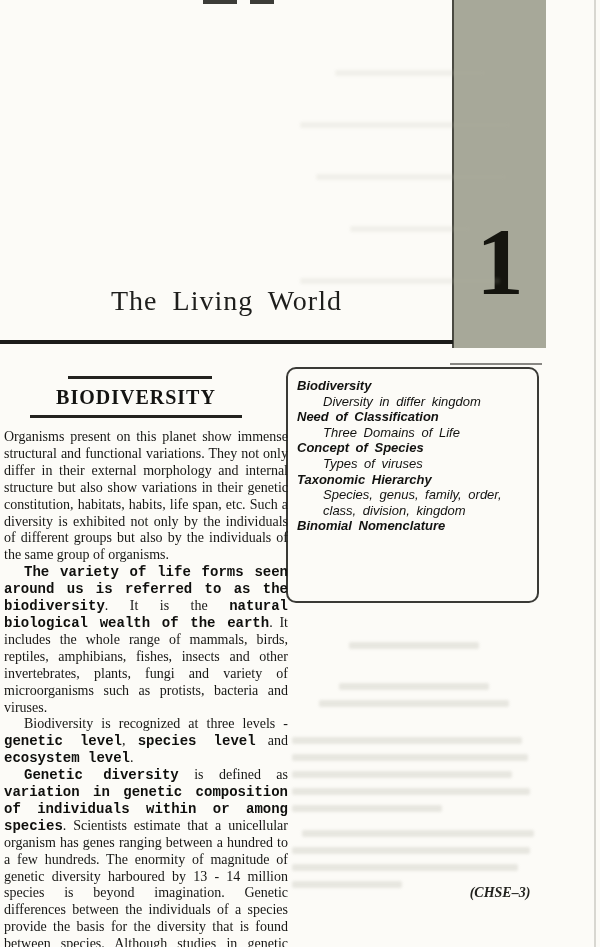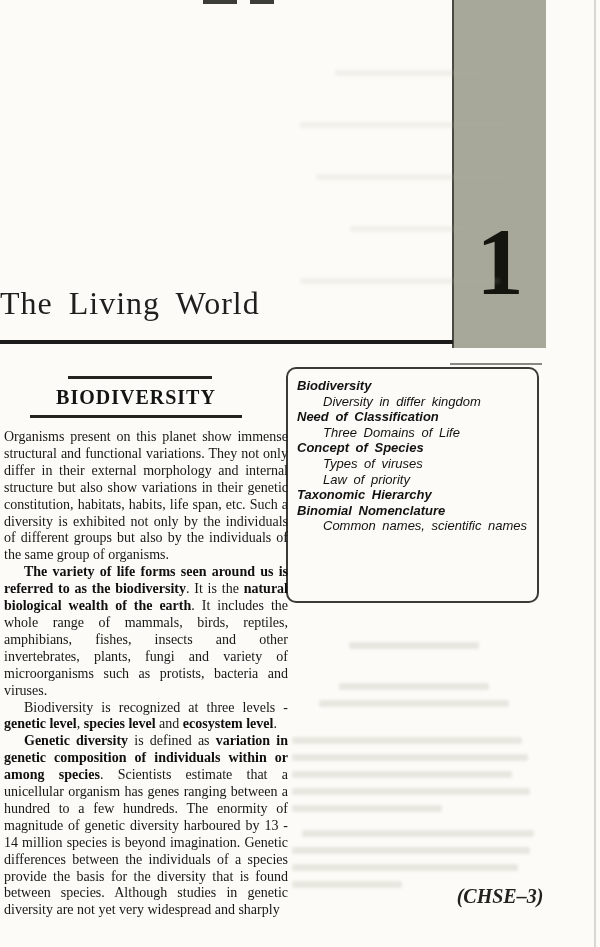--- a/index.html
+++ b/index.html
@@ -21,22 +21,22 @@
   .chapter-number{
     position:absolute; bottom:38px; left:0; width:100%; text-align:center;
     font-size:95px; line-height:1; font-weight:bold; color:#15150f;
     font-family:"Liberation Serif", serif;
   }
   
   .title-rule{position:absolute; left:0; top:340px; width:453px; height:4px; background:#1c1c1a;}
   .box-top-artifact{position:absolute; left:450px; top:363px; width:92px; height:2px; background:rgba(40,40,36,.55);}
   
   .chapter-title{
-    position:absolute; left:0; top:285px; width:453px; 
-    font-size:32px; letter-spacing:1px; word-spacing:7px; color:#1e1e1c;
+    position:absolute; left:0; top:285px; width:453px; text-align:center;
+    font-size:28px; letter-spacing:1px; word-spacing:7px; color:#1e1e1c;
   }
   
   .section-head{position:absolute; left:30px; top:376px; width:212px;}
   .rule-top{height:3px; background:#23231f; width:144px; margin-left:38px;}
   .head-text{
     text-align:center; font-weight:bold; font-size:20px; letter-spacing:1px;
     padding:7px 0 6px; color:#141412;
   }
   .rule-bottom{height:3px; background:#23231f; width:100%;}
   
@@ -49,25 +49,25 @@
   }
   .o-main{font-weight:bold;}
   .o-sub{padding-left:26px; font-weight:normal;}
   
   .body-col{
     position:absolute; left:4px; top:429px; width:284px;
     font-size:14px; line-height:16.9px; text-align:justify; color:#161614;
   }
   .body-col p{margin:0;}
   .body-col p.indent{text-indent:20px;}
-  .body-col b{color:#0f0f0d;}
+  .body-col b{color:#0f0f0d;font-family:Liberation Mono, monospace;}
   
   .footer{
     position:absolute; left:455px; top:885px; width:90px; text-align:center;
-    font-style:italic; font-weight:bold; font-size:20px; color:#22221e;
+    font-style:italic; font-weight:bold; font-size:14px; color:#22221e;
   }
   
   .ghost{position:absolute; pointer-events:none;}
   .gline{background:#aeae9f; border-radius:2px; filter:blur(1.4px);}
   .ghost-upper .gline{opacity:.14; height:6px; margin-bottom:46px;}
   .ghost-lower .gline{opacity:.26; height:7px; margin-bottom:10px;}
   .gcenter{margin-left:auto; margin-right:auto;}
 </style>
 </head>
 <body>
@@ -92,24 +92,23 @@
     <div class="rule-bottom"></div>
   </div>
 
   <div class="outline-box">
     <div class="o-main">Biodiversity</div>
     <div class="o-sub">Diversity in differ kingdom</div>
     <div class="o-main">Need of Classification</div>
     <div class="o-sub">Three Domains of Life</div>
     <div class="o-main">Concept of Species</div>
     <div class="o-sub">Types of viruses</div>
-    <div class="o-sub">Law of priority</div>
     <div class="o-main">Taxonomic Hierarchy</div>
+    <div class="o-sub">Species, genus, family, order, class, division, kingdom</div>
     <div class="o-main">Binomial Nomenclature</div>
-    <div class="o-sub">Common names, scientific names</div>
   </div>
 
   <div class="body-col">
     <p>Organisms present on this planet show immense structural and functional variations. They not only differ in their external morphology and internal structure but also show variations in their genetic constitution, habitats, habits, life span, etc. Such a diversity is exhibited not only by the individuals of different groups but also by the individuals of the same group of organisms.</p>
     <p class="indent"><b>The variety of life forms seen around us is referred to as the biodiversity</b>. It is the <b>natural biological wealth of the earth</b>. It includes the whole range of mammals, birds, reptiles, amphibians, fishes, insects and other invertebrates, plants, fungi and variety of microorganisms such as protists, bacteria and viruses.</p>
     <p class="indent">Biodiversity is recognized at three levels - <b>genetic level</b>, <b>species level</b> and <b>ecosystem level</b>.</p>
     <p class="indent"><b>Genetic diversity</b> is defined as <b>variation in genetic composition of individuals within or among species</b>. Scientists estimate that a unicellular organism has genes ranging between a hundred to a few hundreds. The enormity of magnitude of genetic diversity harboured by 13 - 14 million species is beyond imagination. Genetic differences between the individuals of a species provide the basis for the diversity that is found between species. Although studies in genetic diversity are not yet very widespread and sharply</p>
   </div>
 
   <div class="ghost ghost-upper" style="left:300px; top:70px; width:220px;">

